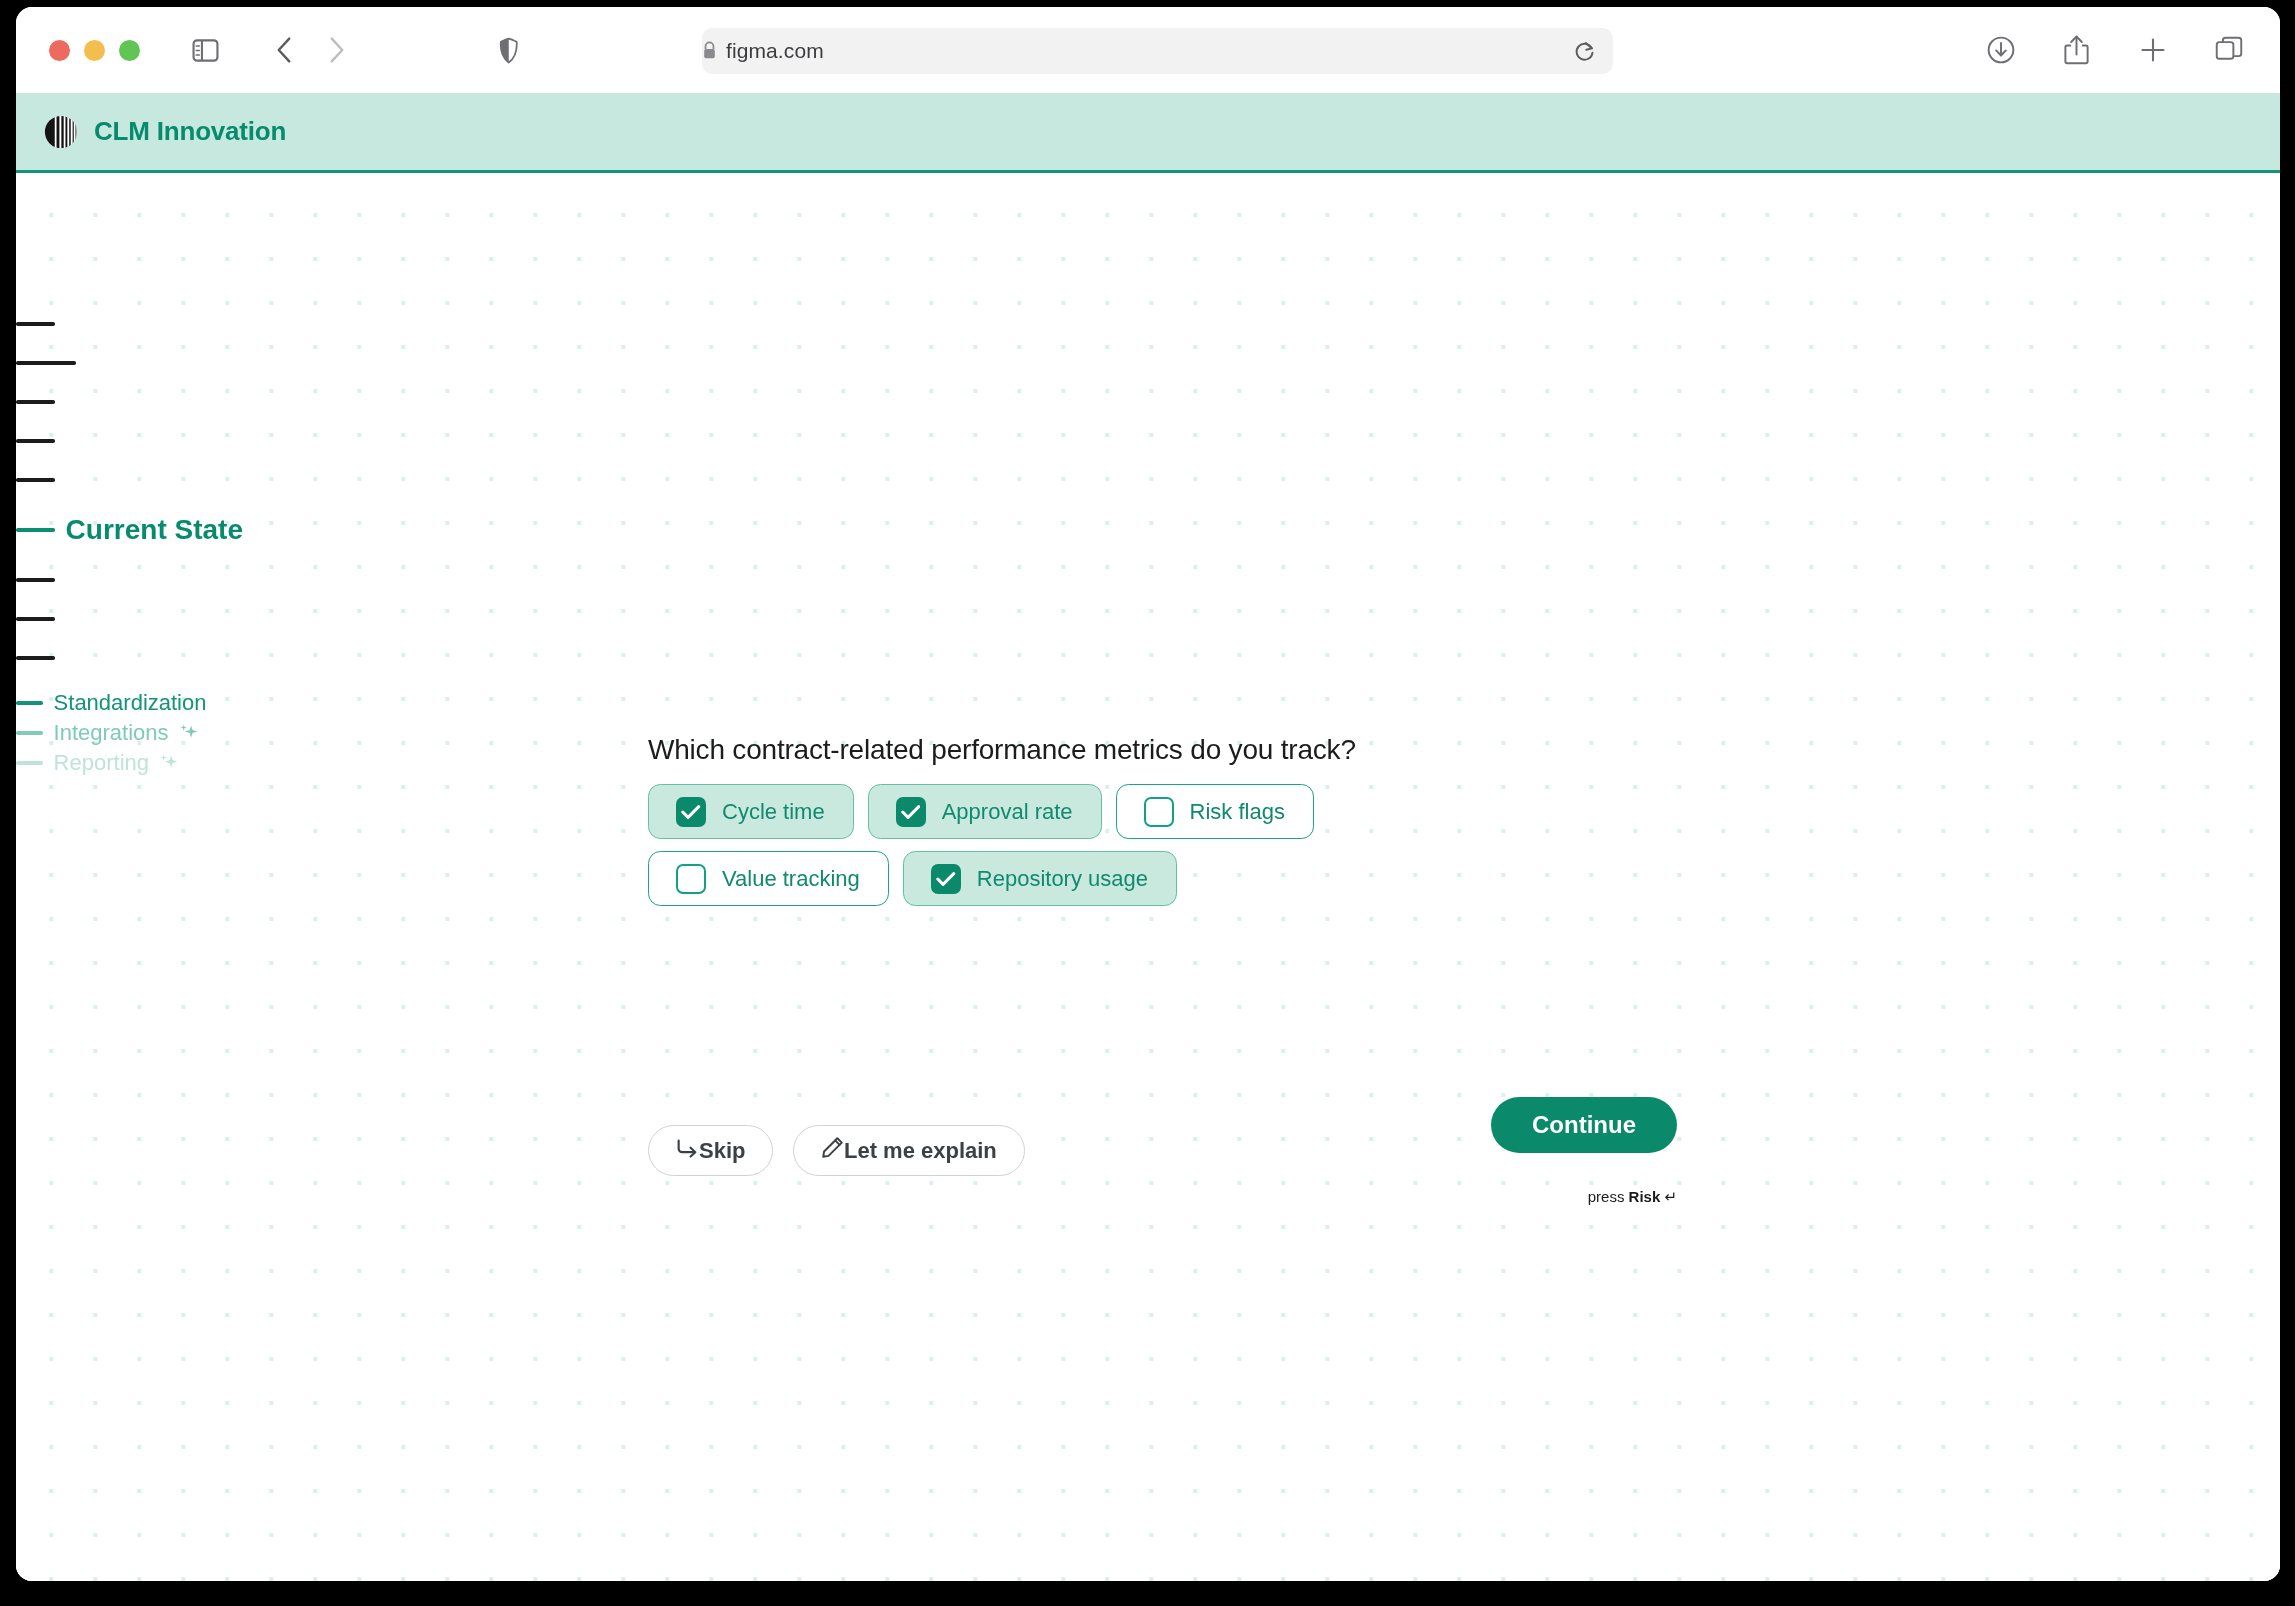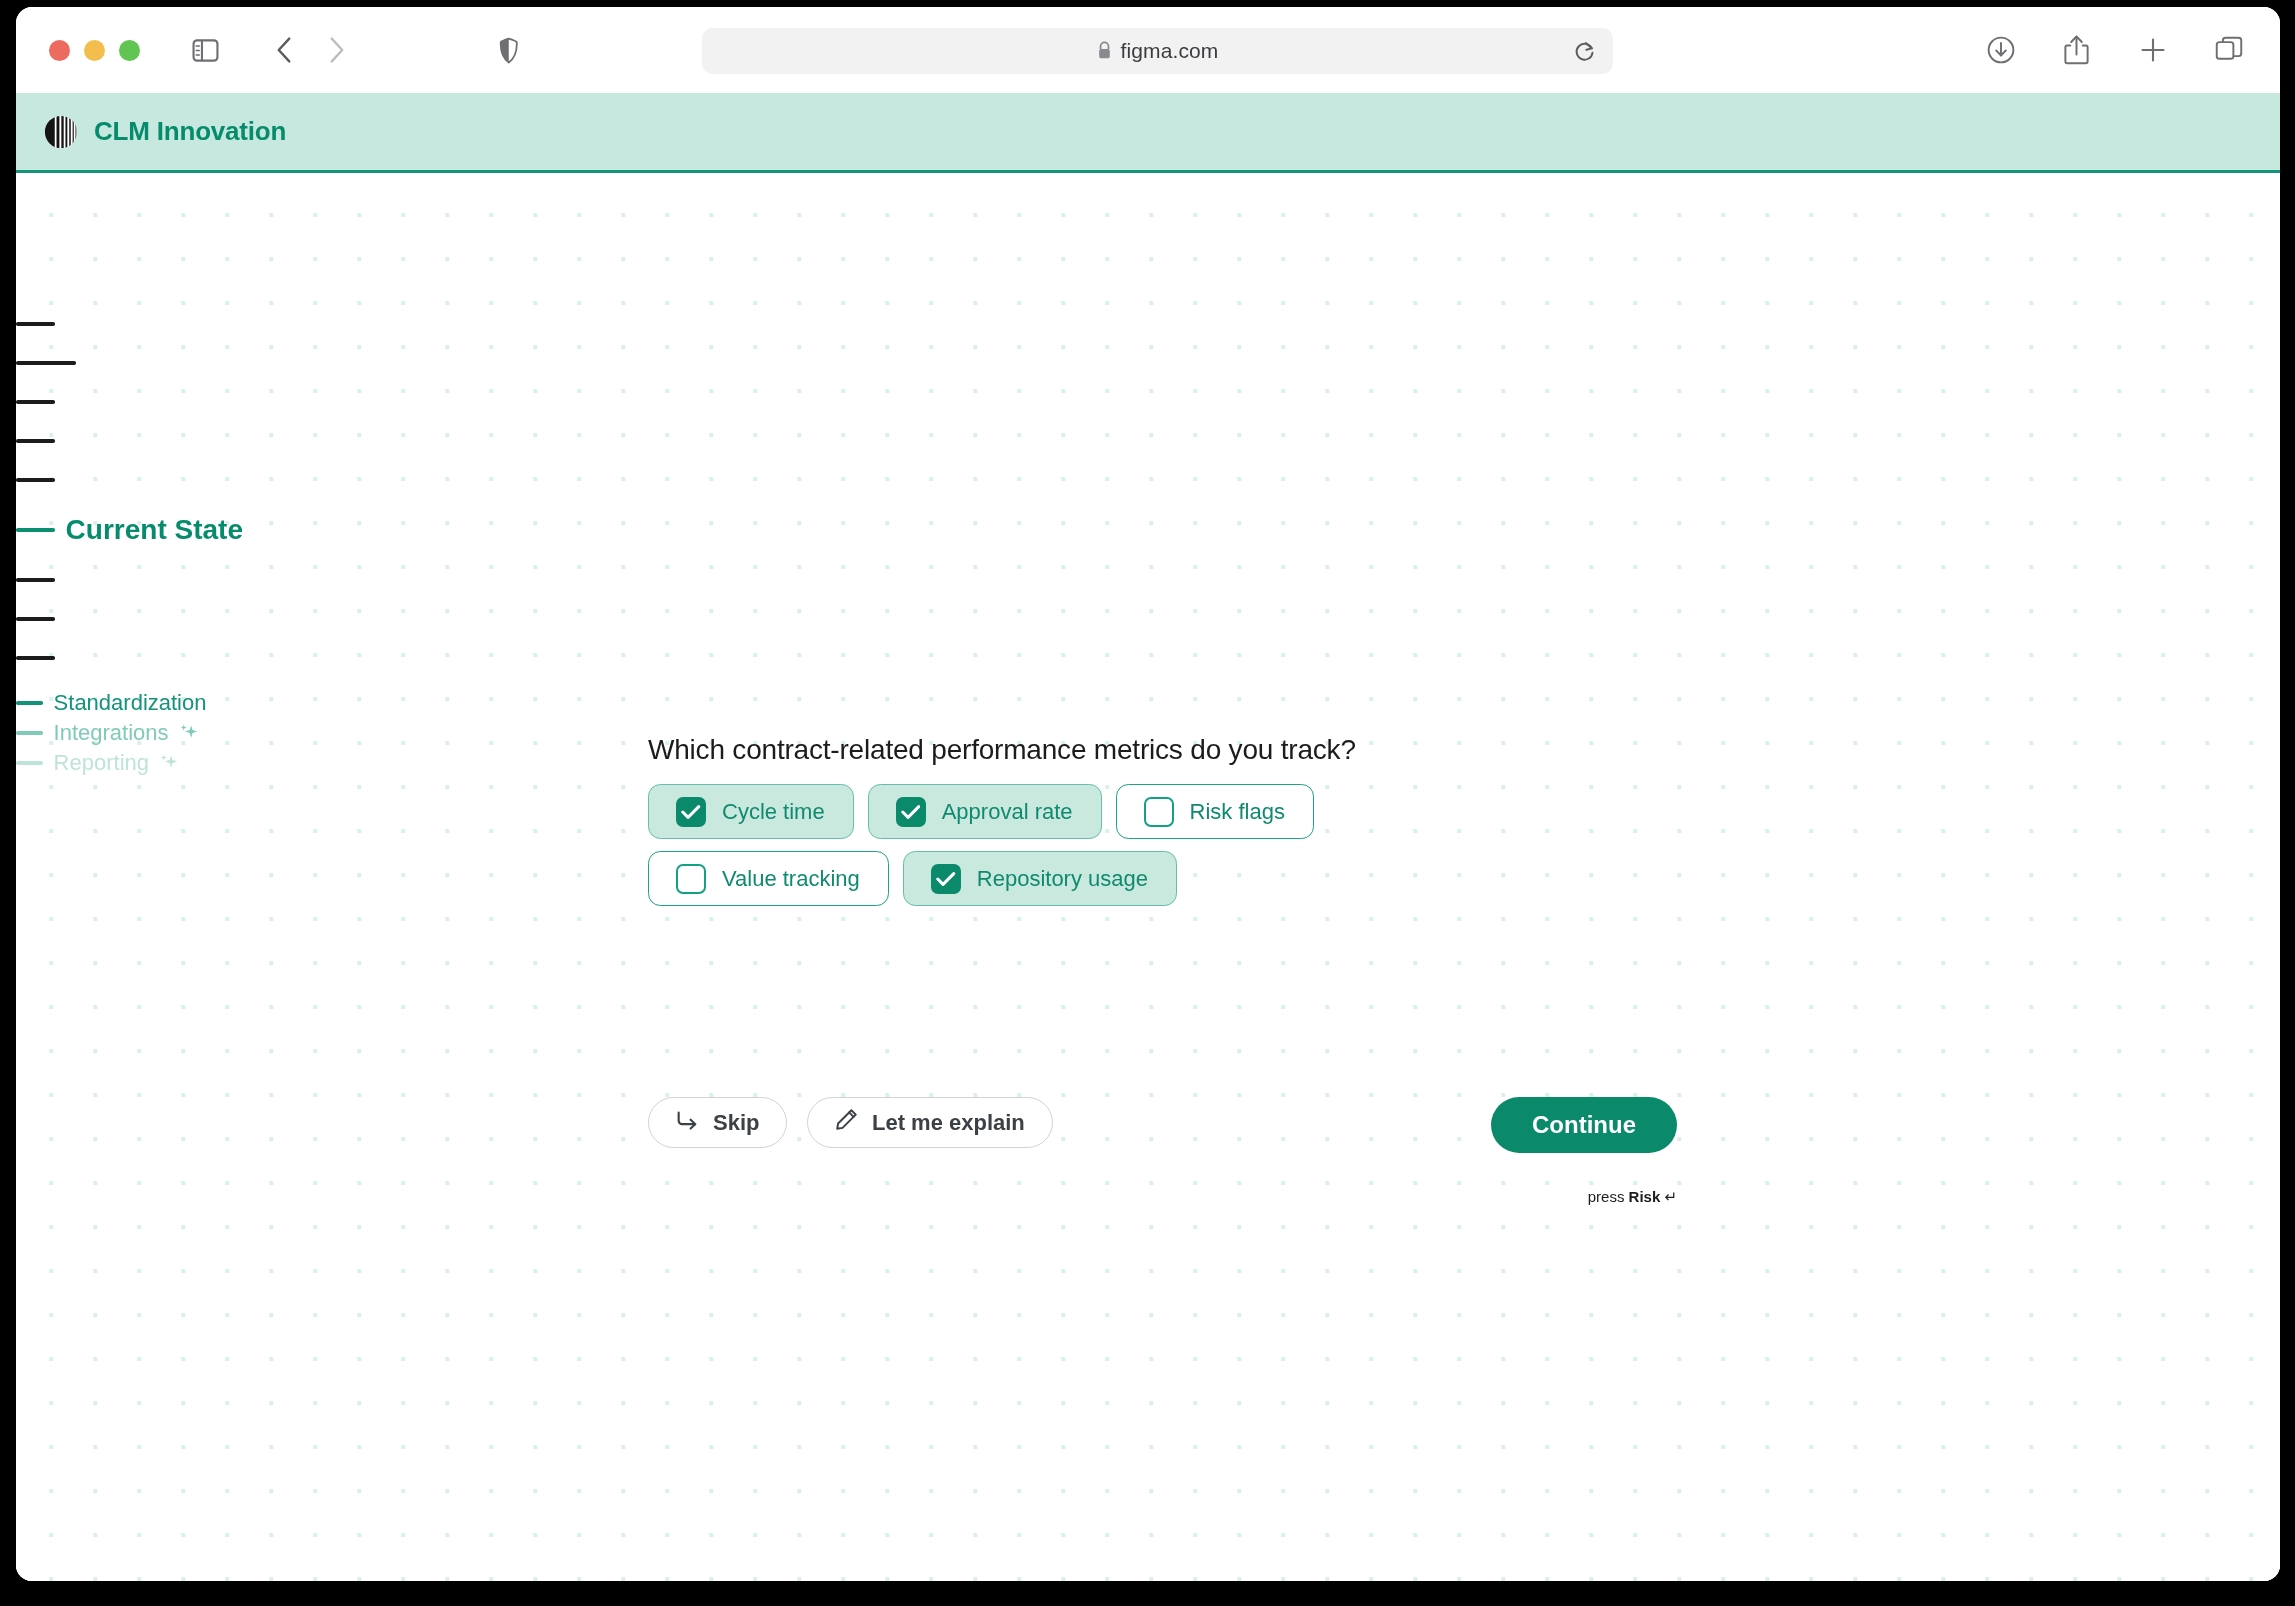--- a/index.html
+++ b/index.html
@@ -59,21 +59,20 @@
   #address-bar {
     position: absolute;
     left: 686px;
     top: 21px;
     width: 911px;
     height: 46px;
     background: #f2f2f2;
     border-radius: 10.6px;
     display: flex;
     align-items: center;
-    justify-content: center;
   }
   #address-bar-text {
     font-size: 21px;
     color: #3c3c40;
     letter-spacing: 0.1px;
   }
   #lock-icon {
     margin-right: 9px;
     display: inline-flex;
     align-items: center;
@@ -241,30 +240,30 @@
     position: absolute;
     left: 632px;
     top: 922px;
     width: 1029px;
     display: flex;
     align-items: flex-start;
   }
   .pill-btn {
     display: inline-flex;
     align-items: center;
-    gap: 14px;
     height: 51px;
     padding: 16px 27px;
     border-radius: 26px;
     border: 1.8px solid #CFD3D6;
     background: #ffffff;
     font-size: 22px;
     font-weight: bold;
     color: #3b4145;
     white-space: nowrap;
+    margin-top: 28px;
   }
   #let-me-explain-button { margin-left: 19.5px; }
 
   #continue-wrap {
     margin-left: auto;
     display: flex;
     flex-direction: column;
     align-items: flex-end;
     gap: 24px;
   }

